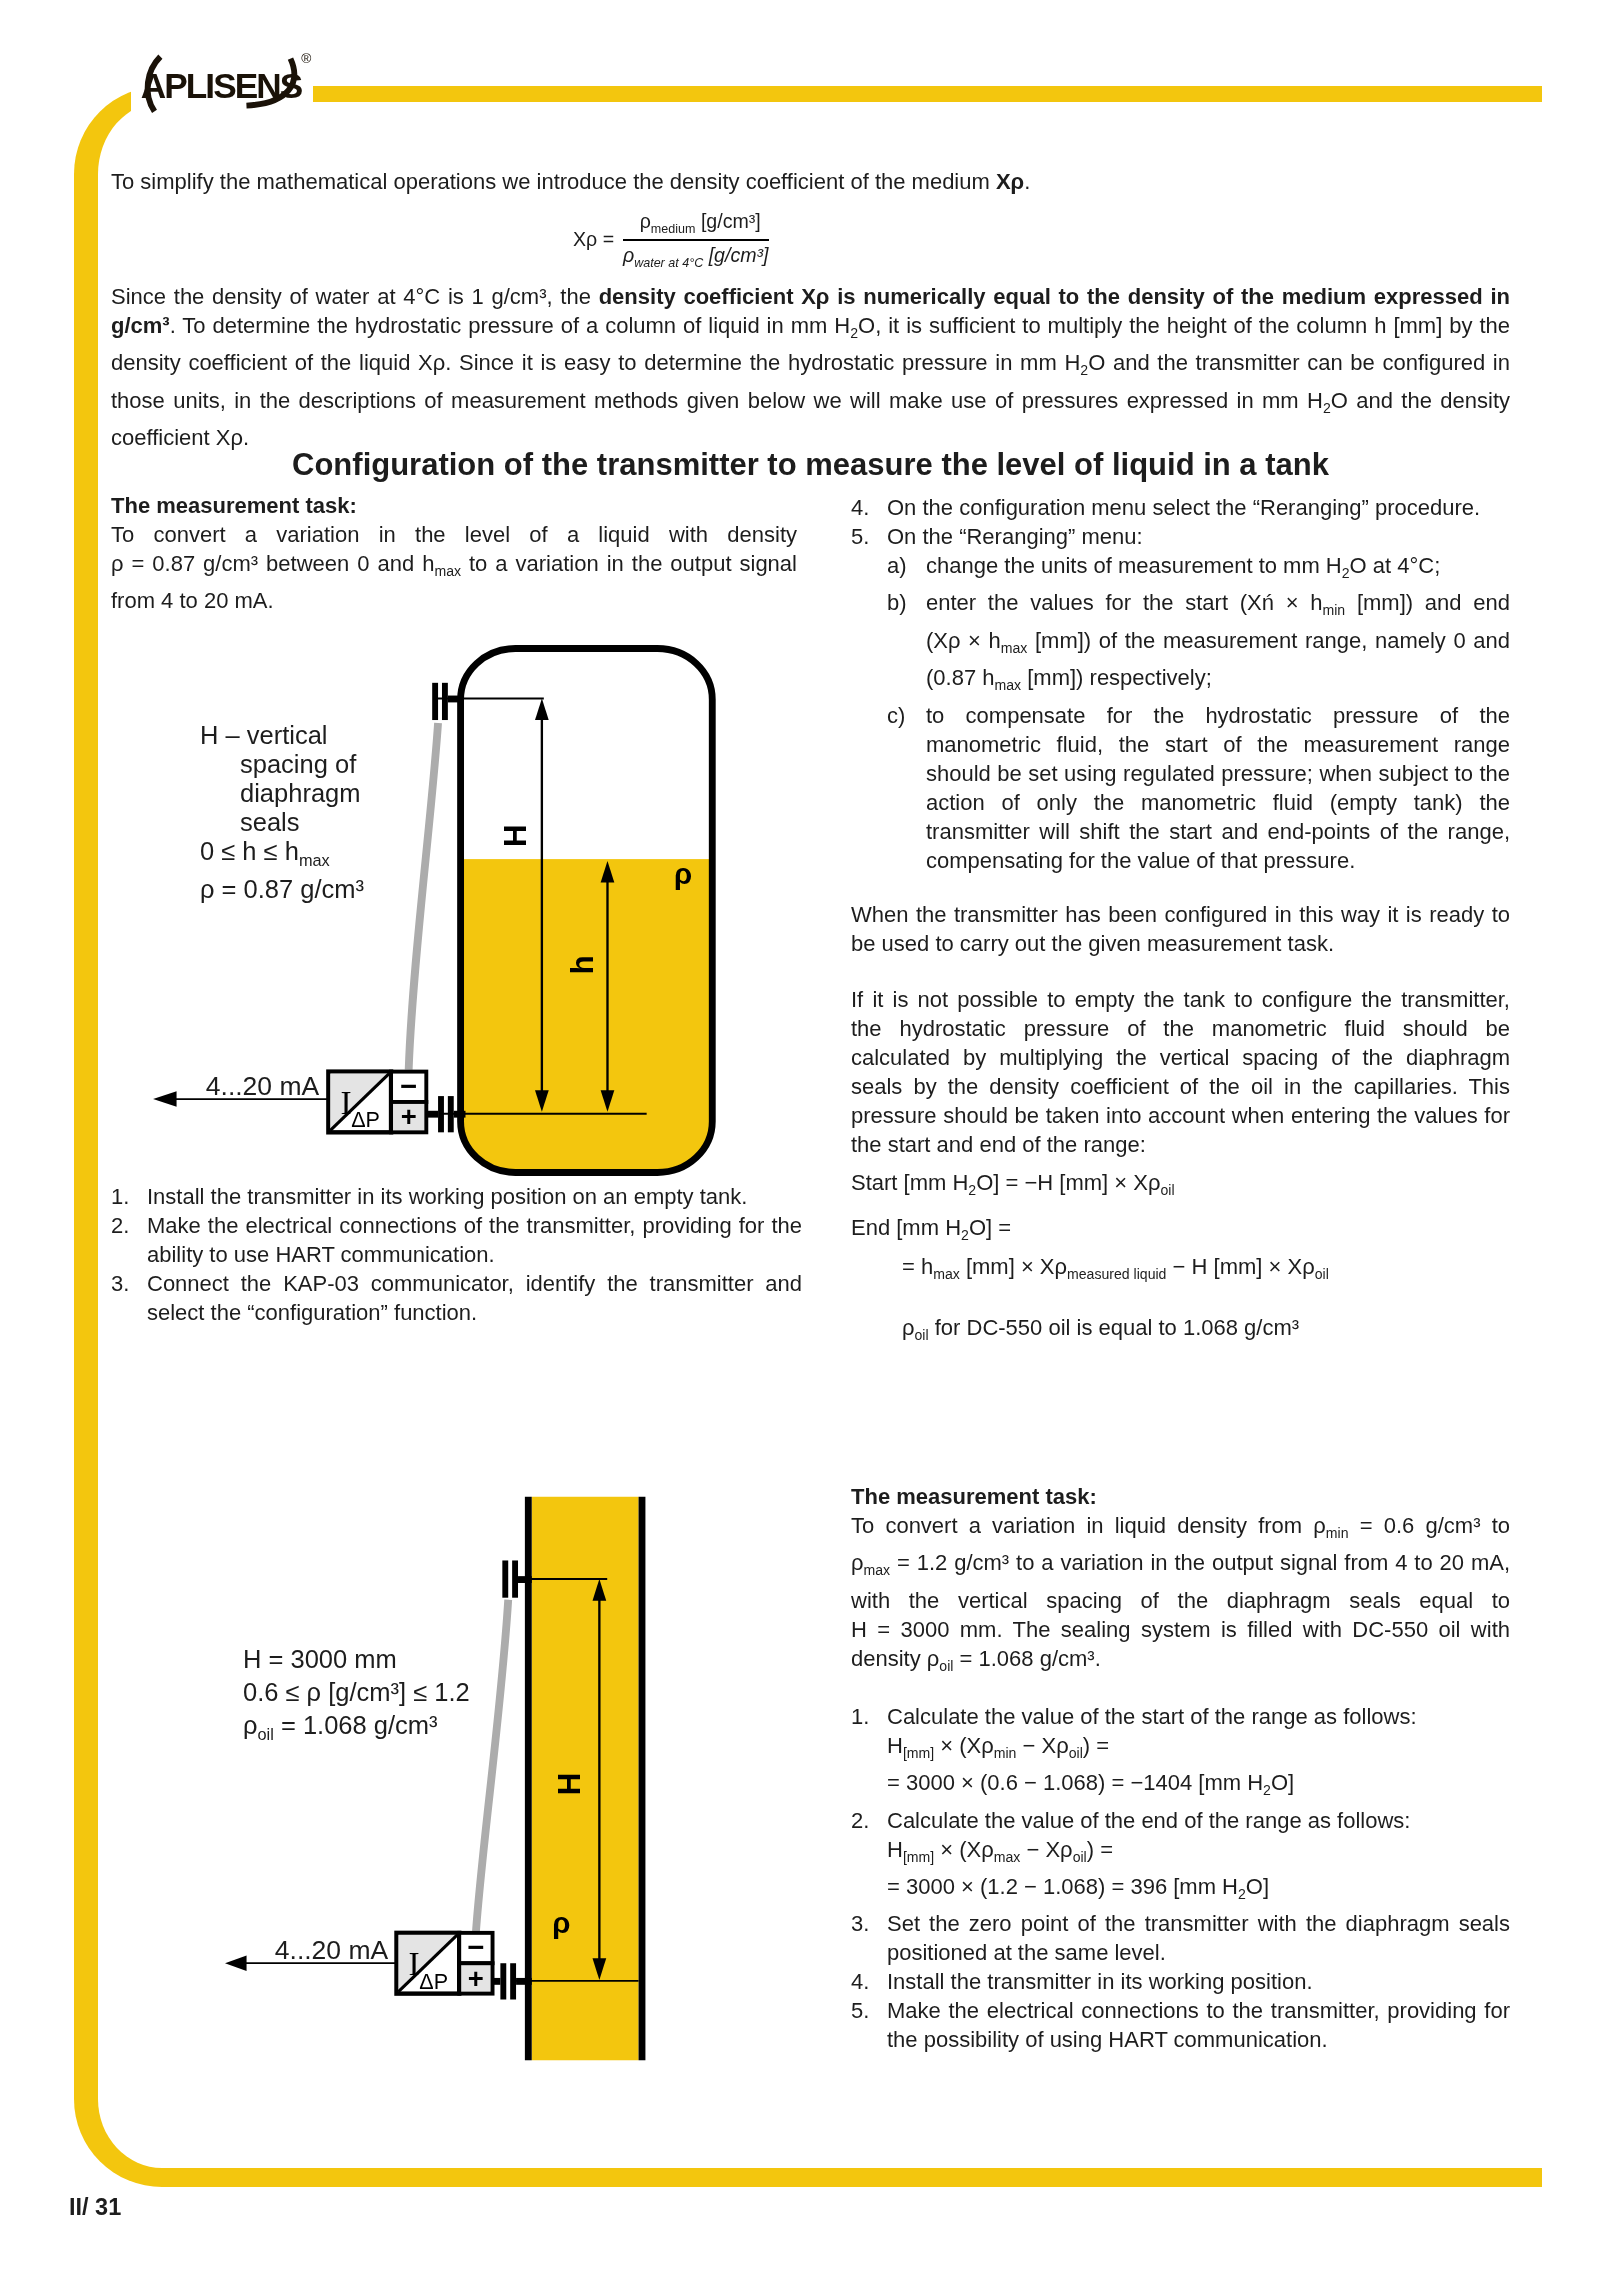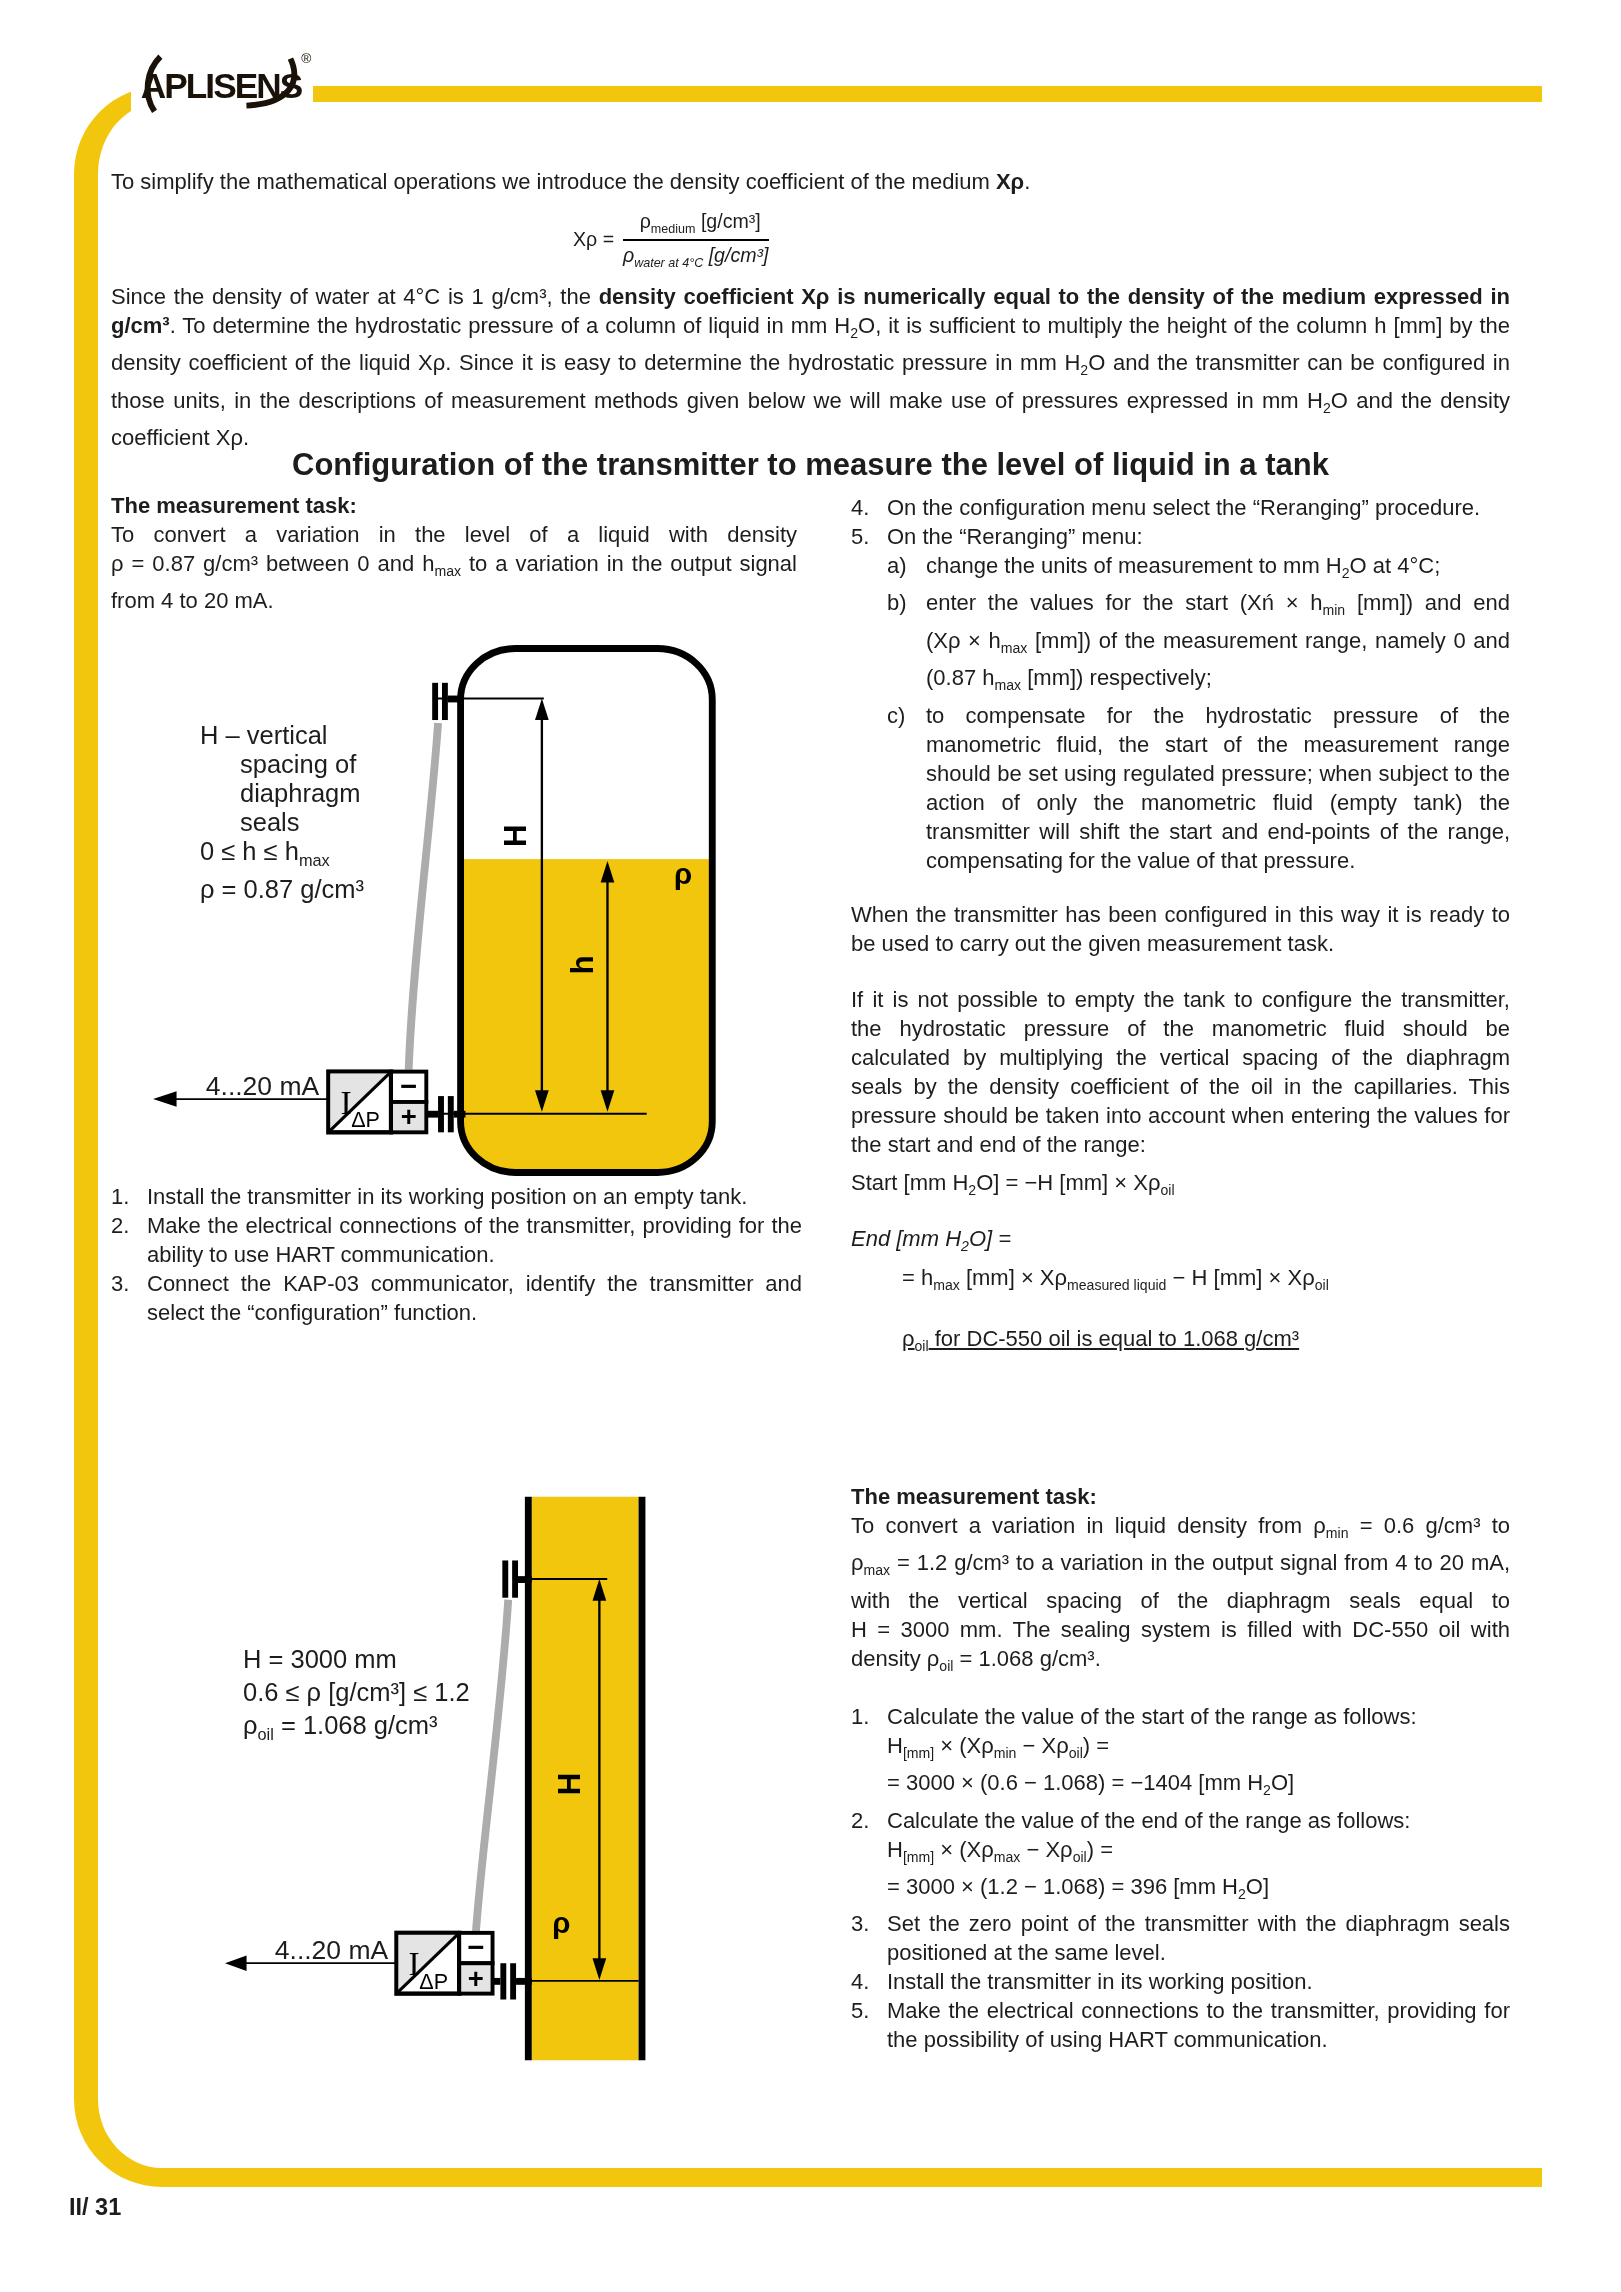--- a/index.html
+++ b/index.html
@@ -100,23 +100,23 @@
       <span class="num">b)</span>
       <span>enter the values for the start <span class="nw">(Xń × h<sub>min</sub> [mm])</span> and end <span class="nw">(Xρ × h<sub>max</sub> [mm])</span> of the measurement range, namely 0 and <span class="nw">(0.87 h<sub>max</sub> [mm])</span> respectively;</span>
     </div>
     <div class="sub-li just">
       <span class="num">c)</span>
       <span>to compensate for the hydrostatic pressure of the manometric fluid, the start of the measurement range should be set using regulated pressure; when sub­ject to the action of only the manometric fluid (empty tank) the transmitter will shift the start and end-points of the range, compensating for the value of that pressure.</span>
     </div>
     <div class="just" style="margin-top:25.5px;">When the transmitter has been configured in this way it is ready to be used to carry out the given measurement task.</div>
     <div class="just" style="margin-top:26.5px;">If it is not possible to empty the tank to configure the transmitter, the hydrostatic pressure of the manometric fluid should be calculated by multiplying the vertical spac­ing of the diaphragm seals by the density coefficient of the oil in the capillaries. This pressure should be taken into account when entering the values for the start and end of the range:</div>
     <div class="fline" style="margin-top:9.8px;">Start [mm H<sub>2</sub>O] = −H [mm] × Xρ<sub>oil</sub></div>
-    <div class="fline" style="margin-top:18px;font-style:italic;">End [mm H<sub>2</sub>O] =</div>
+    <div class="fline" style="margin-top:7px;">End [mm H<sub>2</sub>O] =</div>
     <div class="fline" style="padding-left:51px; margin-top:2px;">= h<sub>max</sub> [mm] × Xρ<sub>measured liquid</sub> − H [mm] × Xρ<sub>oil</sub></div>
-    <div class="fline" style="padding-left:51px; margin-top:23.5px;text-decoration:underline;">ρ<sub>oil</sub> for DC-550 oil is equal to 1.068 g/cm³</div>
+    <div class="fline" style="padding-left:51px; margin-top:23.5px;">ρ<sub>oil</sub> for DC-550 oil is equal to 1.068 g/cm³</div>
   </div>
 
   <svg class="abs" style="left:98px; top:627px;" width="686" height="568" viewBox="0 0 700 580">
 
     <path d="M347,98 C340,200 321,340 317,452" stroke="#ACACAC" stroke-width="8" fill="none"></path>
 
     <defs>
         <clipPath id="tankclip">
           <rect x="370" y="22" width="257" height="535" rx="56" ry="52"></rect>
         </clipPath>

